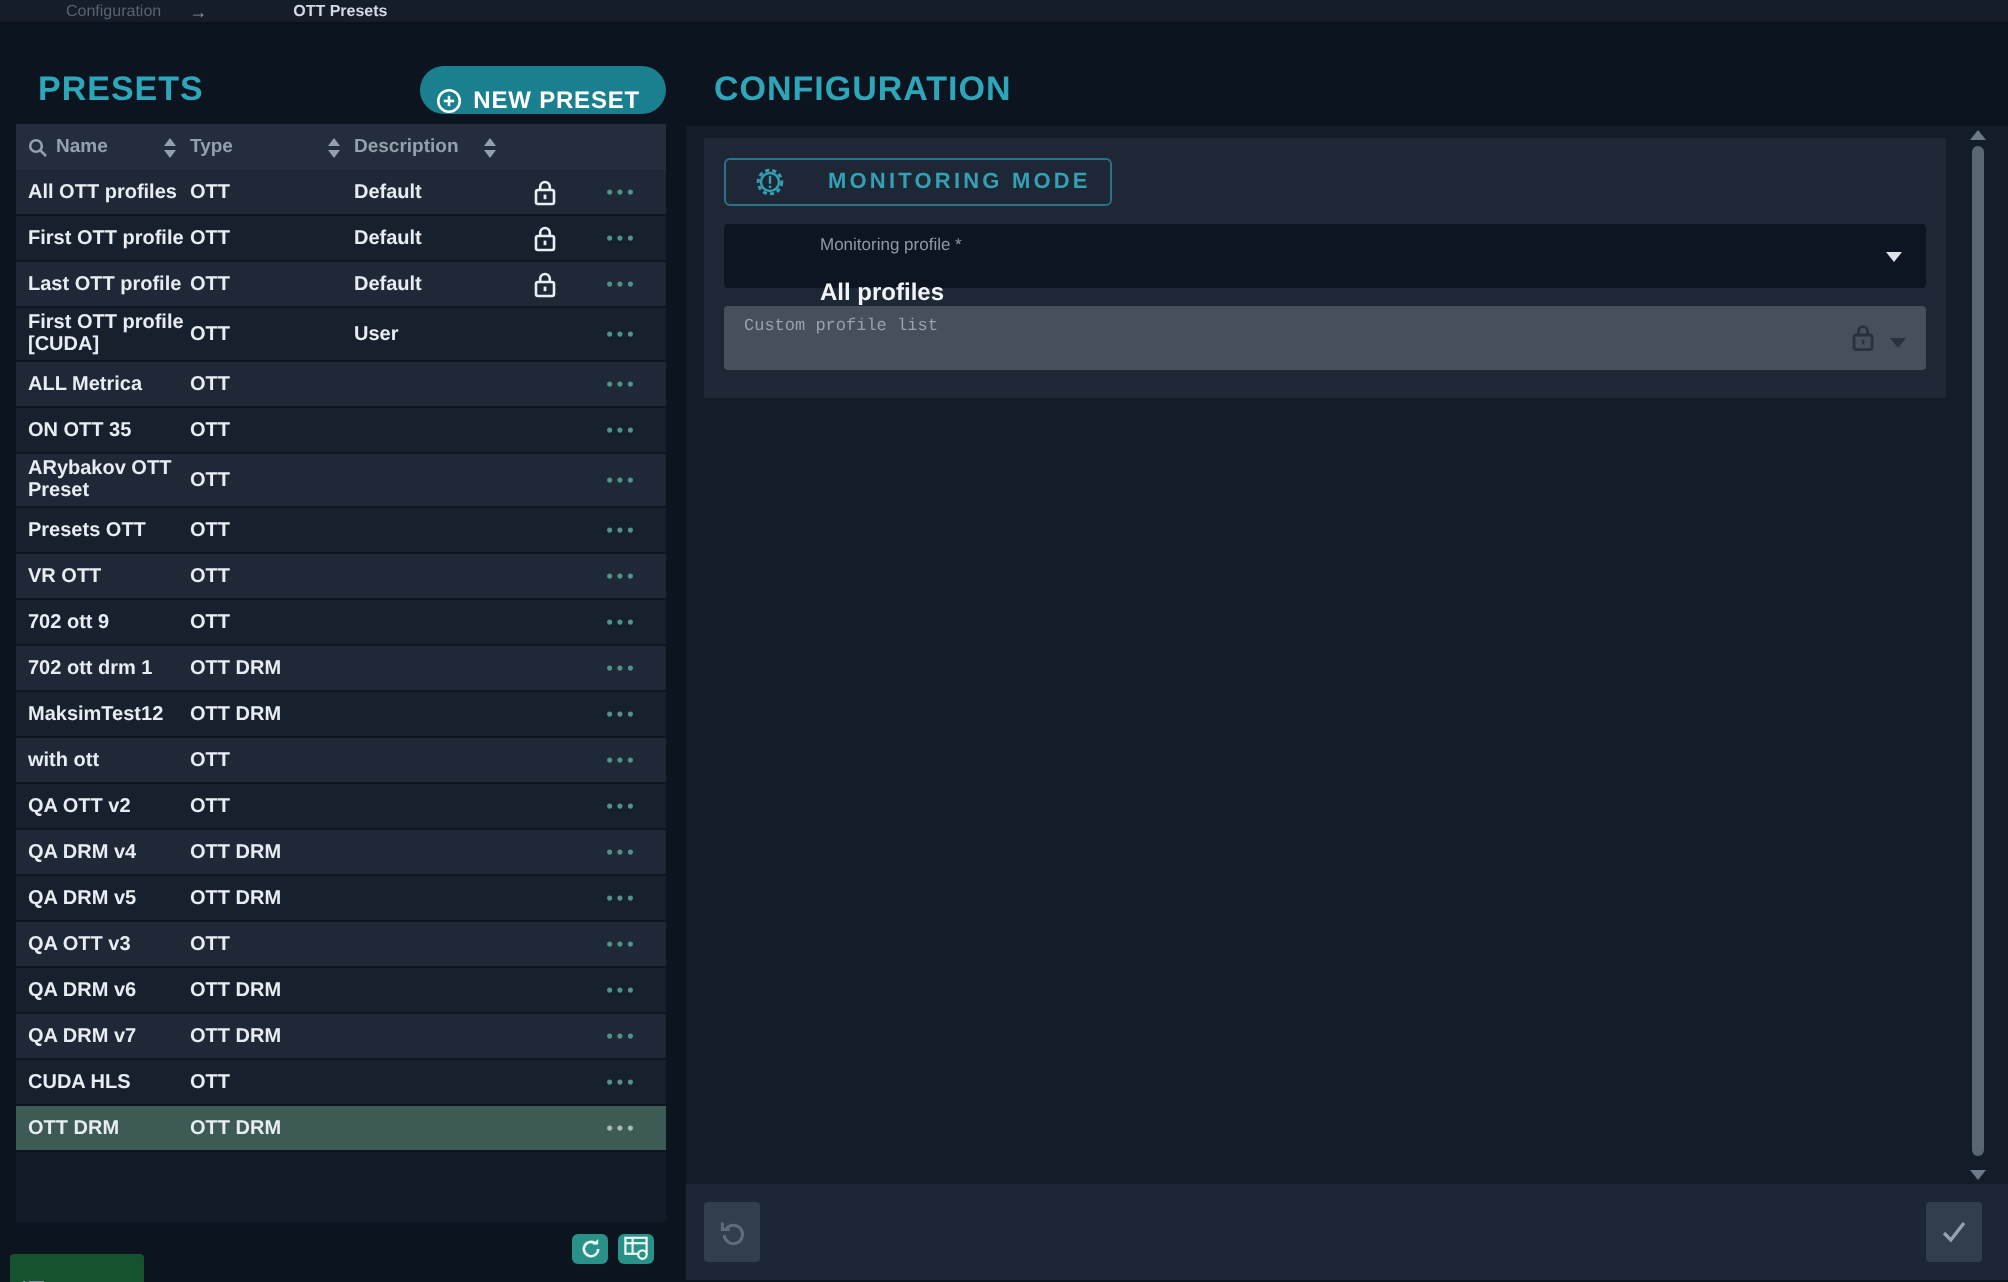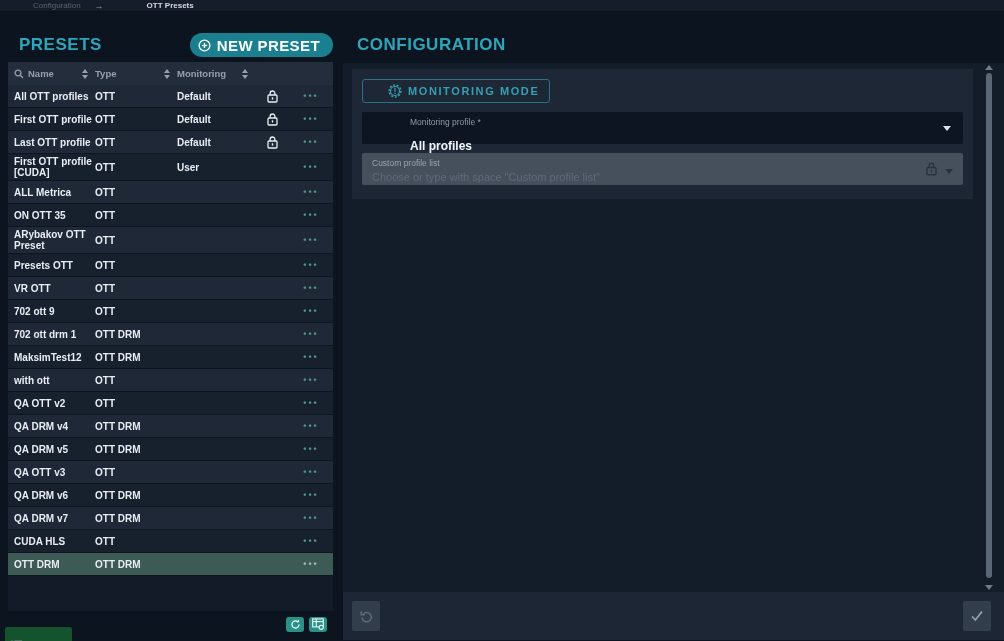--- a/index.html
+++ b/index.html
@@ -24,22 +24,22 @@
   .layout { display:flex; height:628px; }
   .left-panel { width:333px; flex:none; display:flex; flex-direction:column; }
   .right-panel { flex:1; margin-left:10px; display:flex; flex-direction:column; }
 
   .panel-head { margin-top:20px; height:26px; display:flex; align-items:center;
                 justify-content:space-between; padding-left:5px;margin-left:14px; }
   .section-title { font-size:17px; font-weight:bold; color:#2ea6ba; letter-spacing:.5px; }
 
   .new-preset-btn {
     height:24px; border:none; border-radius:12px; background:#1a7f8e;
-    color:#fff; font-family:inherit; font-weight:bold; font-size:15px; letter-spacing:.4px;
-    display:flex; align-items:center; gap:6px; padding:0 13px 0 8px; cursor:pointer;
+    color:#fff; font-family:inherit; font-weight:bold; font-size:12px; letter-spacing:.4px;
+    display:flex; align-items:flex-end; gap:6px; padding:0 13px 0 8px; cursor:pointer;
   }
 
   
   .table { margin:4px 0 0 8px; width:325px; flex:1; background:#121b27;
            display:flex; flex-direction:column; overflow:hidden; }
   .thead {
     height:23px; flex:none; background:#232d3b;
     display:grid; grid-template-columns:81px 82px 78px 34px 1fr;
     align-items:center; padding-left:6px;
     font-size:9.5px; font-weight:bold; color:#95a0ae;
@@ -76,34 +76,34 @@
   .footer-actions { display:flex; gap:5px; }
   .icon-btn-teal { width:18px; height:15px; background:#2a9188; border:none; border-radius:3px;
                    display:flex; align-items:center; justify-content:center; cursor:pointer; padding:0; }
 
   
   .config-container { flex:1; margin-top:5px; background:#131c29;
                       position:relative; display:flex; flex-direction:column; }
   .config-scroll { flex:1; padding:6px 9px 0 9px; position:relative; }
   .config-card { background:#1d2735; margin-right:22px; padding:10px 10px 14px 10px; }
 
-  .mode-badge { display:inline-flex; align-items:center; gap:6px;
+  .mode-badge { display:inline-flex; align-items:center; gap:22px;
                 border:1px solid #2a7285; border-radius:3px;
                 color:#35a0b4; font-size:11px; font-weight:bold; letter-spacing:1.6px;
-                padding:4px 10px 4px 25px;text-align:center; }
+                padding:4px 10px 4px 15px;text-align:center; }
 
   .field { margin-top:9px; border-radius:2px; height:32px; padding:5px 10px; position:relative; }
   .field-dark { background:#0d1522; cursor:pointer;padding-left:48px; }
   .f-label { font-size:8.5px; color:#8d99a7; }
   .f-value { font-size:12px; color:#f2f6fa; font-weight:bold; margin-top:12px; }
   .caret { width:0; height:0; border-left:4px solid transparent; border-right:4px solid transparent;
            border-top:5px solid #dde3ea; position:absolute; right:12px; top:14px; }
 
   .field-disabled { background:#46505d; }
-  .f-label-dis { font-size:8.5px; color:#97a2ae; }
+  .f-label-dis { font-size:8.5px; color:#97a2ae;font-family:Liberation Mono, monospace; }
   .f-placeholder { font-size:11px; color:#5d6b7a; margin-top:3px; }
   .dis-controls { position:absolute; right:10px; top:9px; display:flex; align-items:center; gap:8px; }
   .caret-dark { width:0; height:0; border-left:4px solid transparent; border-right:4px solid transparent;
                 border-top:5px solid #28323f; margin-top:4px; }
 
   
   .v-scrollbar { position:absolute; top:0; bottom:0; right:12px; width:6px; }
   .sb-arrow-up, .sb-arrow-down { position:absolute; left:-1px; width:0; height:0;
       border-left:4px solid transparent; border-right:4px solid transparent; cursor:pointer; }
   .sb-arrow-up   { top:2px;    border-bottom:5px solid #6e7a89; }
@@ -164,21 +164,21 @@
           <span class="th-label">
               <span>Type</span>
             </span>
           <span class="sort">
               <span class="tri-up"></span>
               <span class="tri-down"></span>
             </span>
         </div>
         <div class="th">
           <span class="th-label">
-              <span>Monitoring</span>
+              <span>Description</span>
             </span>
           <span class="sort">
               <span class="tri-up"></span>
               <span class="tri-down"></span>
             </span>
         </div>
         <div class="th"></div>
         <div class="th"></div>
       </div>
       <div class="tbody">
@@ -453,21 +453,20 @@
           </div>
 
           <div class="field field-dark">
             <div class="f-label">Monitoring profile *</div>
             <div class="f-value">All profiles</div>
             <span class="caret"></span>
           </div>
 
           <div class="field field-disabled">
             <div class="f-label-dis">Custom profile list</div>
-            <div class="f-placeholder">Choose or type with space "Custom profile list"</div>
             <div class="dis-controls">
               <span style="display:flex;">
                 <svg width="11" height="14" viewBox="0 0 11 14">
                     <rect x="1" y="5.5" width="9" height="7.3" rx="1" fill="none" stroke="#28323f" stroke-width="1.4"></rect>
                     <path d="M3.2 5.5 V3.6 a2.3 2.3 0 0 1 4.6 0 V5.5" fill="none" stroke="#28323f" stroke-width="1.4"></path>
                     <rect x="4.9" y="7.8" width="1.3" height="2.4" fill="#28323f"></rect>
                   </svg>
               </span>
               <span class="caret-dark"></span>
             </div>

